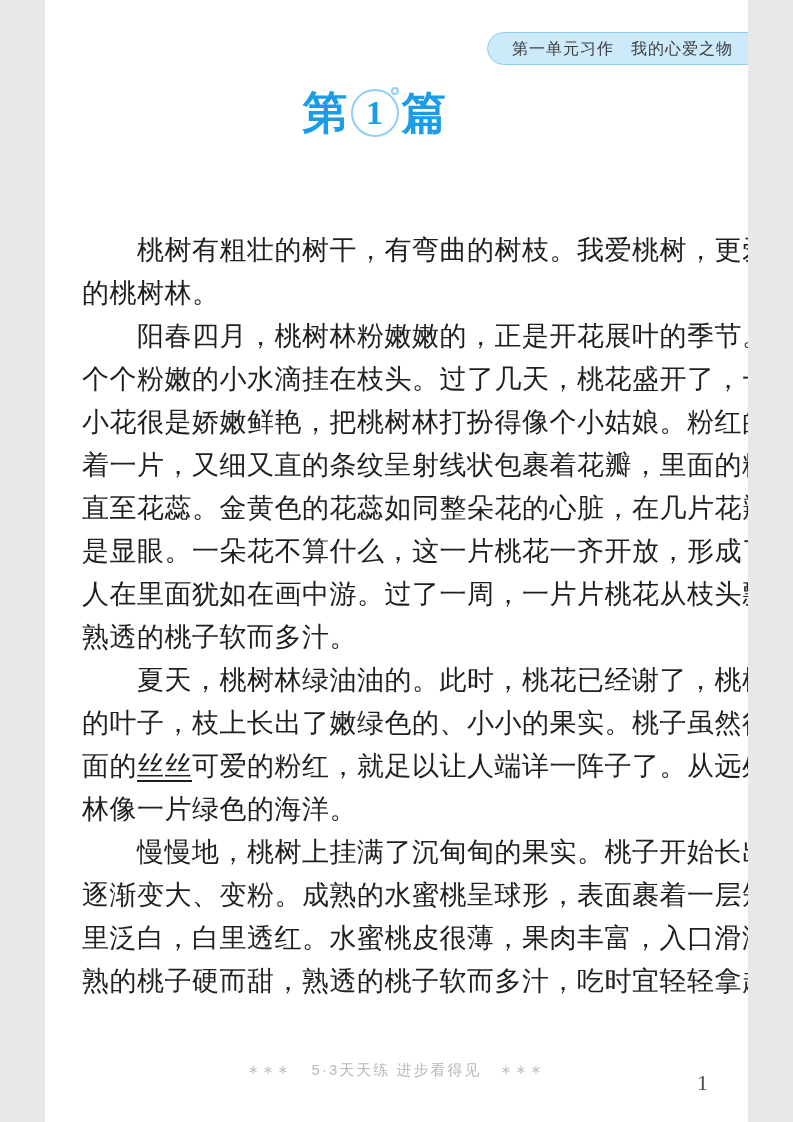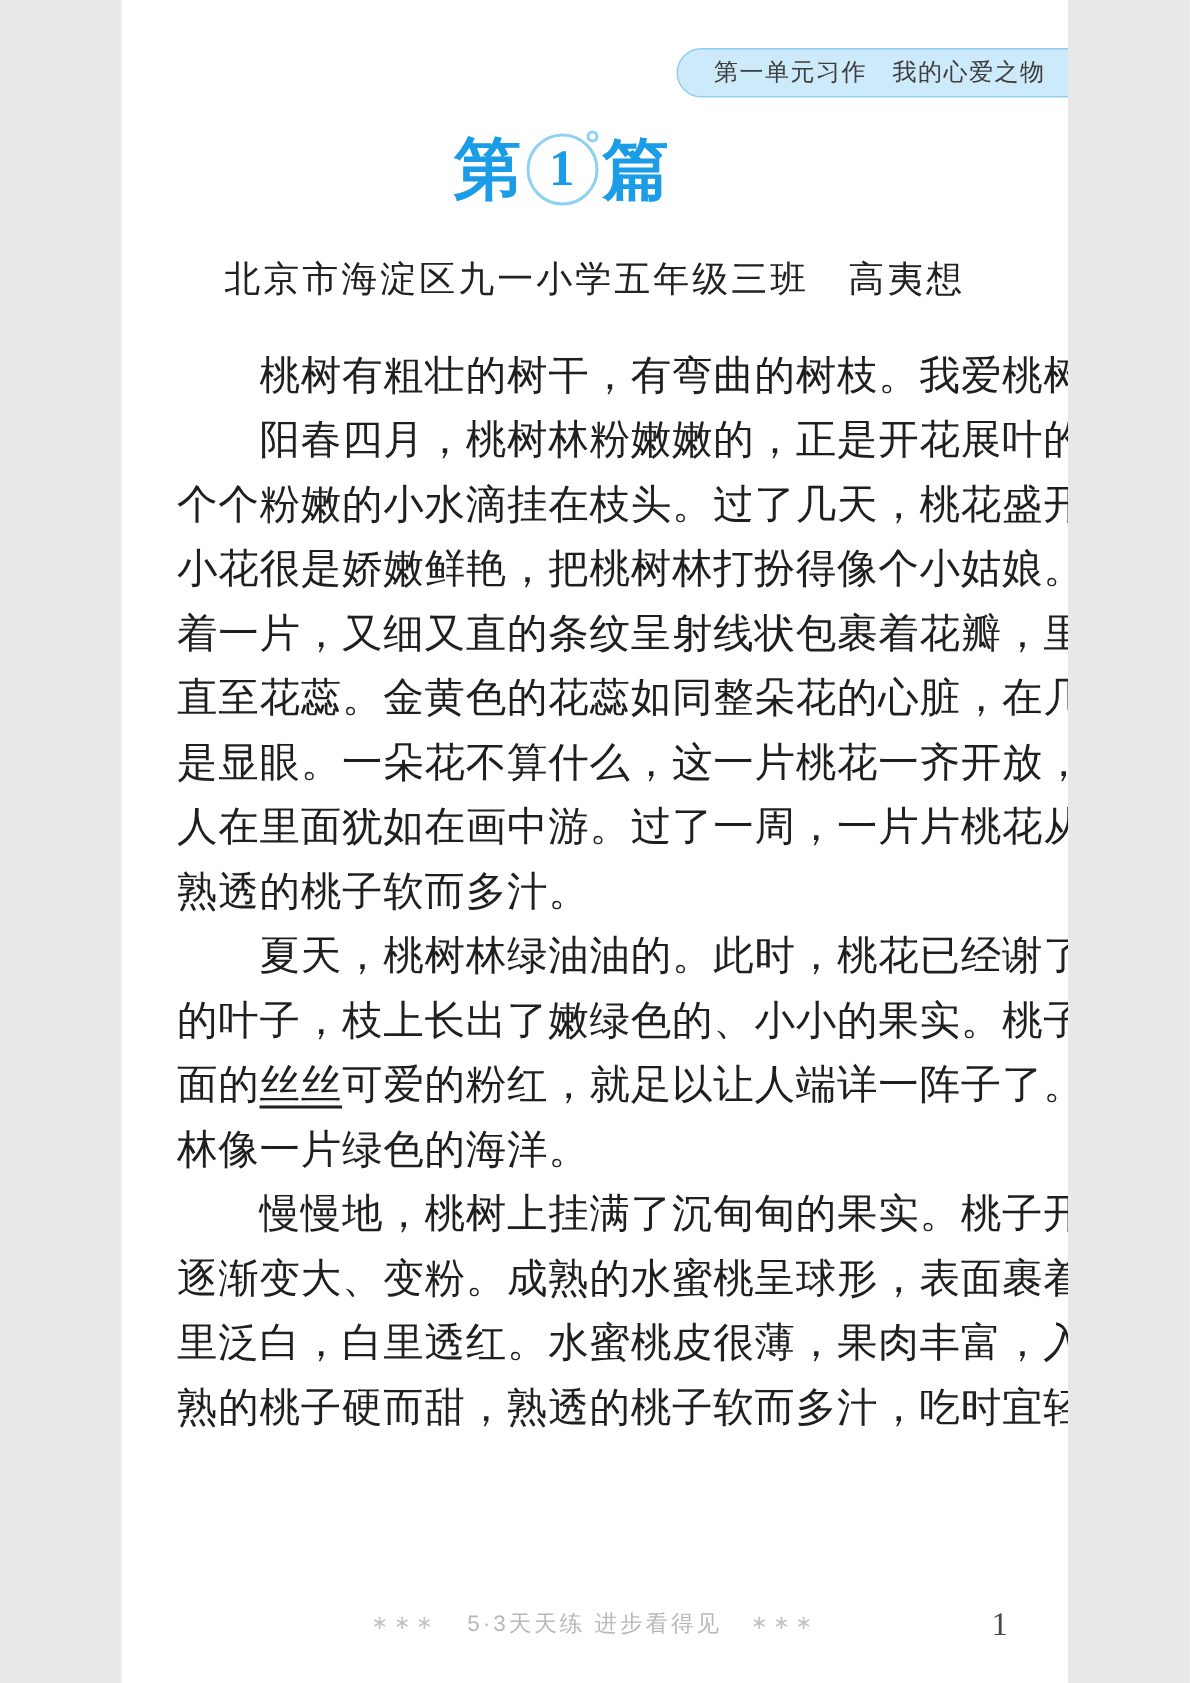--- a/index.html
+++ b/index.html
@@ -1,19 +1,19 @@
 <!DOCTYPE html>
 <html><head>
 <meta charset="utf-8">
 <style>
   * { box-sizing: border-box; }
   html, body { margin: 0; padding: 0; background: #e8e8e8; }
   .page {
     position: relative;
-    width: 631px; height: 1122px;
+    width: 703px; height: 1122px;
     margin: 0 auto;
     background: #ffffff;
     overflow: hidden;
     font-family: "Liberation Serif", "DejaVu Serif", serif;
     color: #1f1f1f;
   }
 
   
   .unit-badge {
     position: absolute;
@@ -88,21 +88,21 @@
     height: 43px;
     line-height: 43px;
     white-space: nowrap;
   }
   .line.first { text-indent: 55px; }
   .u { text-decoration: underline; text-underline-offset: 5px; }
 
   
   .footer {
     position: absolute;
-    bottom: 30px; left: 0;
+    bottom: 42px; left: 0;
     width: 100%;
     text-align: center;
     font-family: "Liberation Sans", "DejaVu Sans", sans-serif;
     font-size: 15px;
     color: #b8b8b8;
     letter-spacing: 1px;
   }
   .footer .stars { letter-spacing: 4px; color: #c2c2c2; font-size: 13px; vertical-align: 1px; }
   .footer .slogan { margin: 0 14px; letter-spacing: 2px; }
   .page-number {
@@ -123,25 +123,25 @@
   <h1 class="title">
     <span>第</span>
     <span class="num-circle">
       <span class="num">1</span>
       <span class="bubble"></span>
     </span>
     <span>篇</span>
     <span class="gap"></span>
   </h1>
 
-  <div class="author">北京市海淀区九一小学五年级三班　高夷想</div>
 
   <div class="article">
       <div class="para">
         <div class="line first">桃树有粗壮的树干，有弯曲的树枝。我爱桃树，更爱家乡那片美丽</div>
+        <div class="line">的桃树林。</div>
       </div>
       <div class="para">
         <div class="line first">阳春四月，桃树林粉嫩嫩的，正是开花展叶的季节。花骨朵儿像一</div>
         <div class="line">个个粉嫩的小水滴挂在枝头。过了几天，桃花盛开了，一朵朵粉红色的</div>
         <div class="line">小花很是娇嫩鲜艳，把桃树林打扮得像个小姑娘。粉红的花瓣一片叠</div>
         <div class="line">着一片，又细又直的条纹呈射线状包裹着花瓣，里面的粉红渐渐变浅，</div>
         <div class="line">直至花蕊。金黄色的花蕊如同整朵花的心脏，在几片花瓣的包裹下甚</div>
         <div class="line">是显眼。一朵花不算什么，这一片桃花一齐开放，形成了一片桃花海，</div>
         <div class="line">人在里面犹如在画中游。过了一周，一片片桃花从枝头飘落，地面上像</div>
         <div class="line">熟透的桃子软而多汁。</div>

